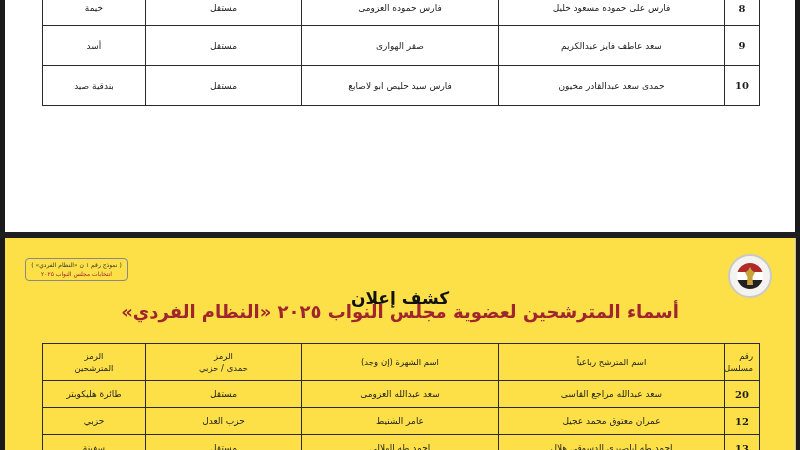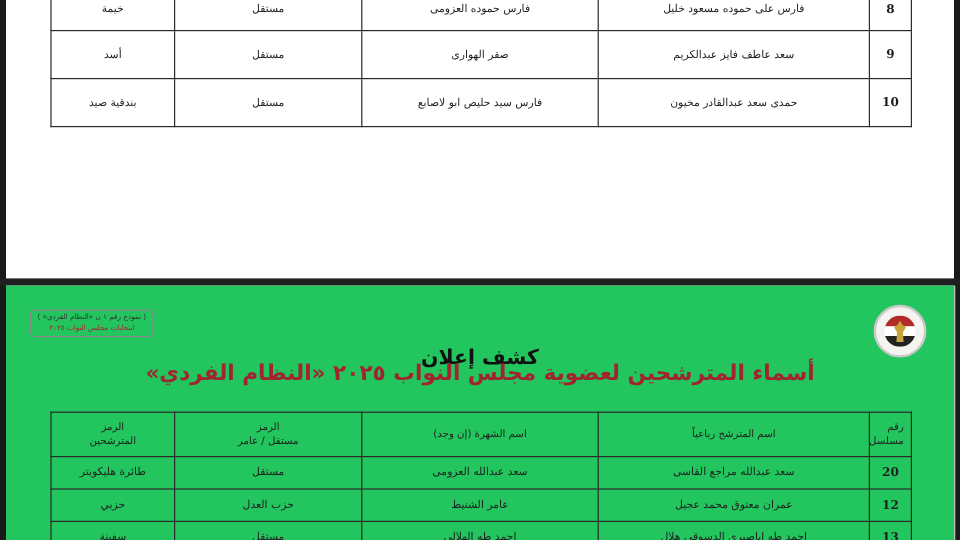--- a/index.html
+++ b/index.html
@@ -2,21 +2,21 @@
 <html><head>
 <meta charset="utf-8">
 <style>
   html, body { margin:0; padding:0; }
   body { width:800px; height:450px; position:relative; overflow:hidden; background:#ffffff;
          font-family:"DejaVu Sans", sans-serif; }
   .frame-left { position:absolute; left:0; top:0; width:5px; height:450px; background:#1a1a1a; }
   .frame-right { position:absolute; right:0; top:0; width:5px; height:450px; background:#1a1a1a; }
   .separator { position:absolute; left:0; top:232px; width:800px; height:6px; background:#1f1f1f; }
   .page-top { position:absolute; left:5px; top:0; width:790px; height:232px; background:#fff; }
-  .page-bottom { position:absolute; left:5px; top:238px; width:790px; height:212px; background:#22c55e;
+  .page-bottom { position:absolute; left:5px; top:238px; width:790px; height:212px; background:#fde047;
                  border-right:1px solid #bdbdbd; }
   table.grid { position:absolute; border-collapse:collapse; direction:rtl; table-layout:fixed; }
   table.grid td { border:1.5px solid #2a2a2a; text-align:center; vertical-align:middle;
                   font-size:9px; color:#1e1e1e; padding:0; overflow:hidden; white-space:nowrap; }
   table.grid td.num { font-family:"DejaVu Serif", serif; font-weight:bold; font-size:10px; }
   table.grid tr.hdr td { font-size:8.5px; line-height:12px; white-space:normal; }
   .top-table { left:37px; top:-10px; width:717px; }
   .top-table tr { height:40px; }
   .top-table tr:first-child { height:35px; }
   .bottom-table { left:37px; top:105px; width:717px; }
@@ -108,21 +108,21 @@
         <col style="width:156px">
         <col style="width:103px">
     </colgroup>
     <tbody>
         <tr class="hdr">
       <td style="white-space:normal;padding:0 6px;text-align:right;">رقم مسلسل</td>
       <td>اسم المترشح رباعياً</td>
       <td>اسم الشهرة (إن وجد)</td>
       <td>
         <div>الرمز</div>
-        <div>مستقل / عامر</div>
+        <div>حمدى / حزبي</div>
       </td>
       <td>
         <div>الرمز</div>
         <div>المترشحين</div>
       </td>
     </tr>
     <tr class="row">
       <td class="num">20</td>
       <td>سعد عبدالله مراجع القاسى</td>
       <td>سعد عبدالله العزومى</td>

